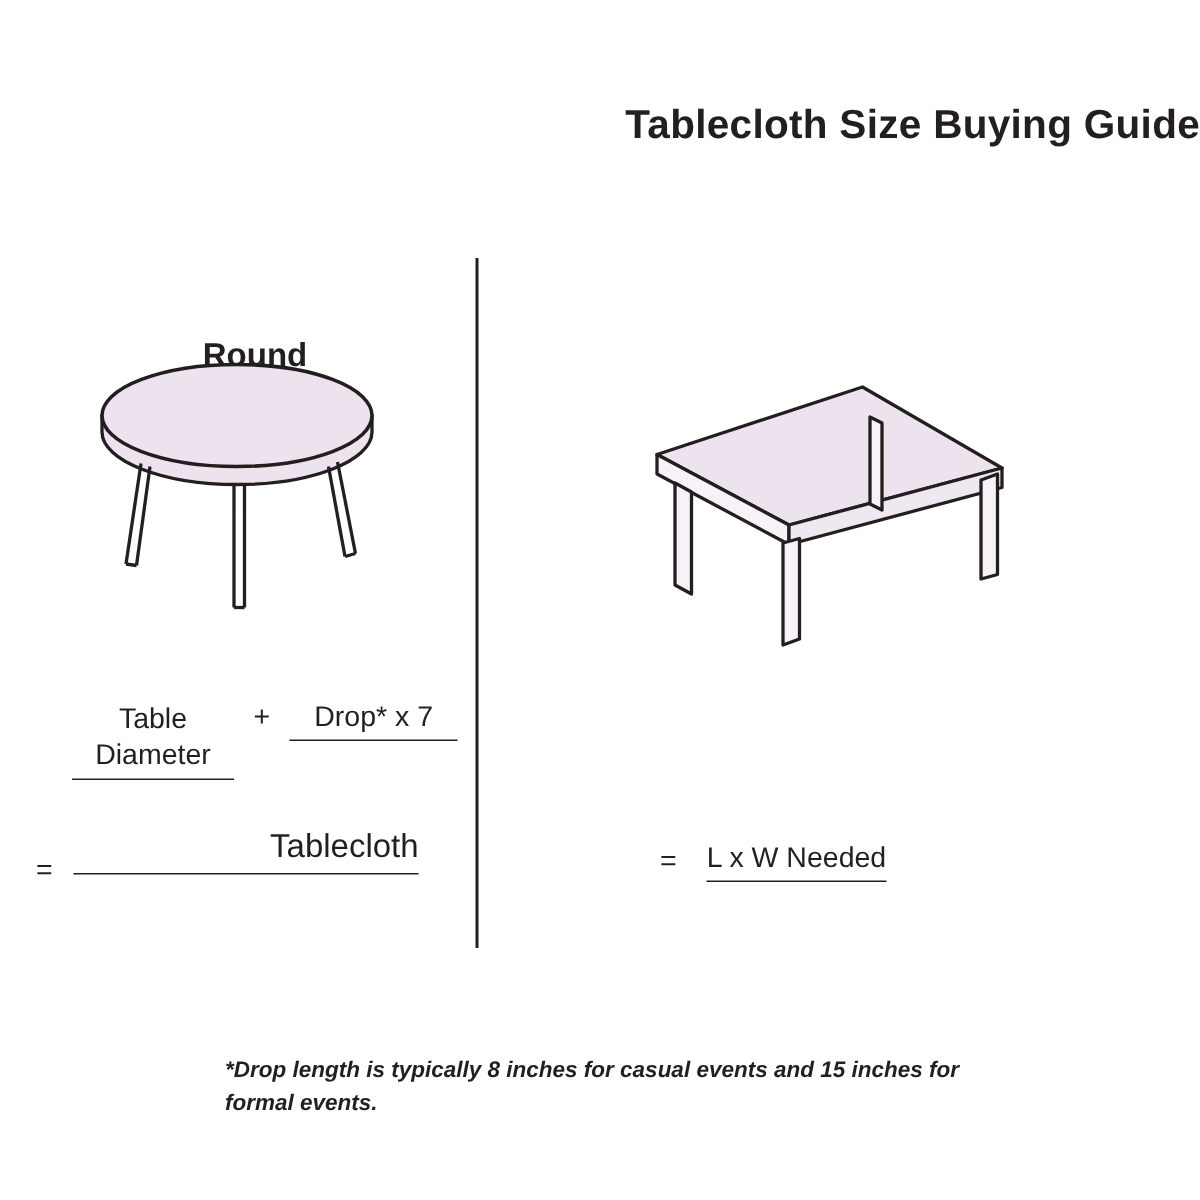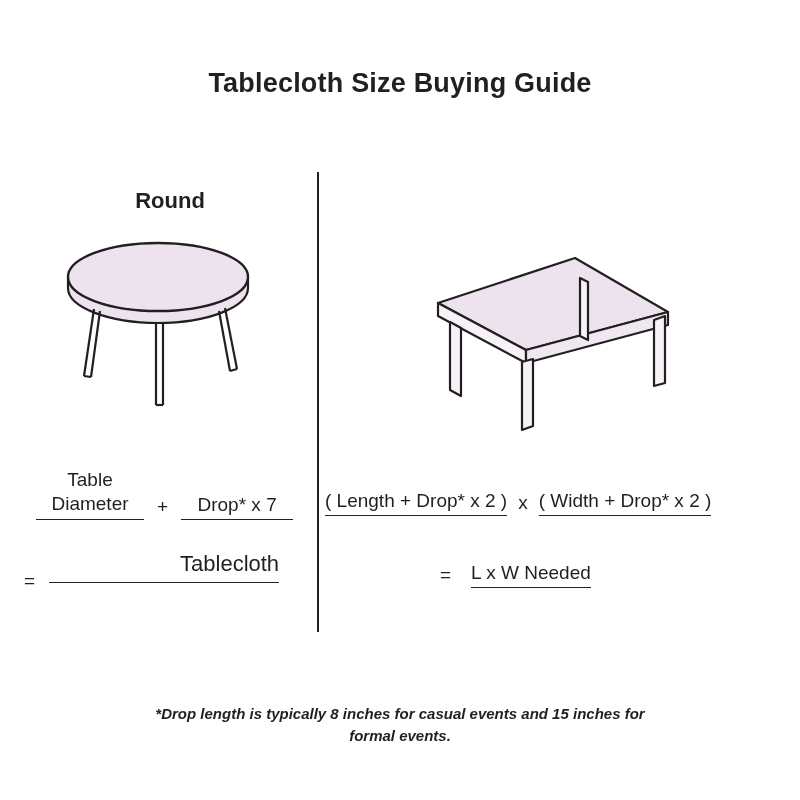--- a/index.html
+++ b/index.html
@@ -17,41 +17,42 @@
   }
   .page {
     position: absolute;
     inset: 0;
   }
   .title {
     position: absolute;
     top: 68px;
     left: 0;
     width: 800px;
-    text-align: center;
+    text-align: right;
     font-size: 27px;
     font-weight: bold;
     letter-spacing: 0.2px;
     color: #231f20;
   }
   .divider {
     position: absolute;
     left: 317px;
     top: 172px;
     width: 2px;
     height: 460px;
     background: #231f20;
   }
   
   .col-head {
     position: absolute;
     font-size: 22px;
     font-weight: bold;
     color: #231f20;
     text-align: center;
+    margin-top: 36px;
   }
   .col-head.round {
     left: 60px;
     top: 188px;
     width: 220px;
   }
   .col-head.rect {
     left: 440px;
     top: 188px;
     width: 240px;
@@ -78,25 +79,25 @@
     color: #231f20;
     white-space: nowrap;
   }
   .formula .under {
     border-bottom: 1.6px solid #231f20;
     padding-bottom: 3px;
     display: inline-block;
   }
   
   .round-f1 {
-    left: 36px;
+    left: 48px;
     top: 468px;
     width: 270px;
     display: flex;
-    align-items: flex-end;
+    align-items: flex-start;
     justify-content: flex-start;
   }
   .round-f1 .term-a {
     text-align: center;
     line-height: 1.25;
     font-size: 19px;
     width: 108px;
   }
   .round-f1 .plus {
     font-size: 19px;
@@ -148,21 +149,20 @@
   }
   .rect-f2 .eq {
     font-size: 19px;
     margin-right: 20px;
   }
   .footnote {
     position: absolute;
     left: 150px;
     top: 703px;
     width: 500px;
-    text-align: center;
     font-size: 15px;
     font-style: italic;
     font-weight: bold;
     line-height: 1.45;
     color: #231f20;
   }
 </style>
 </head>
 <body>
 
@@ -223,25 +223,20 @@
       <path d="M20 82 L20 150 L31 156 L31 88 Z" fill="#f6f2f7" stroke="#231f20" stroke-width="2.2" stroke-linejoin="round"></path>
 
       <path d="M92 122 L92 190 L103 186 L103 119 Z" fill="#f6f2f7" stroke="#231f20" stroke-width="2.2" stroke-linejoin="round"></path>
 
       <path d="M224 80 L224 146 L235 143 L235 76 Z" fill="#f6f2f7" stroke="#231f20" stroke-width="2.2" stroke-linejoin="round"></path>
 
       <path d="M150 38 L150 96 L158 100 L158 42 Z" fill="#f6f2f7" stroke="#231f20" stroke-width="2.2" stroke-linejoin="round"></path>
     </svg>
   </div>
 
-  <div class="formula rect-f1">
-    <span class="under">( Length + Drop* x 2 )</span>
-    <span class="times">x</span>
-    <span class="under">( Width + Drop* x 2 )</span>
-  </div>
 
   <div class="formula rect-f2">
     <span class="eq">=</span>
     <span class="under">L x W Needed</span>
   </div>
 
   <div class="footnote">*Drop length is typically 8 inches for casual events and 15 inches for formal events.</div>
 
 </div>
 

